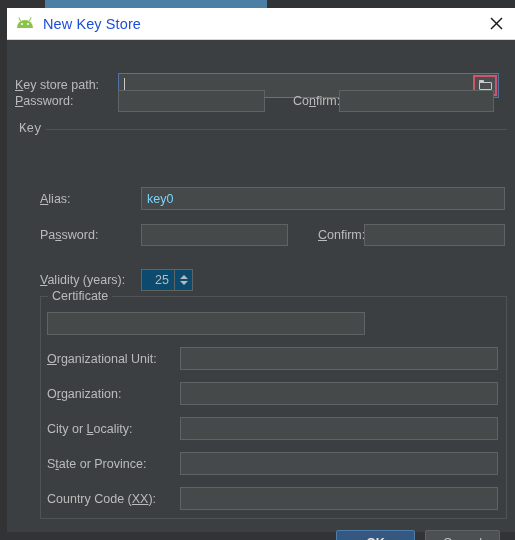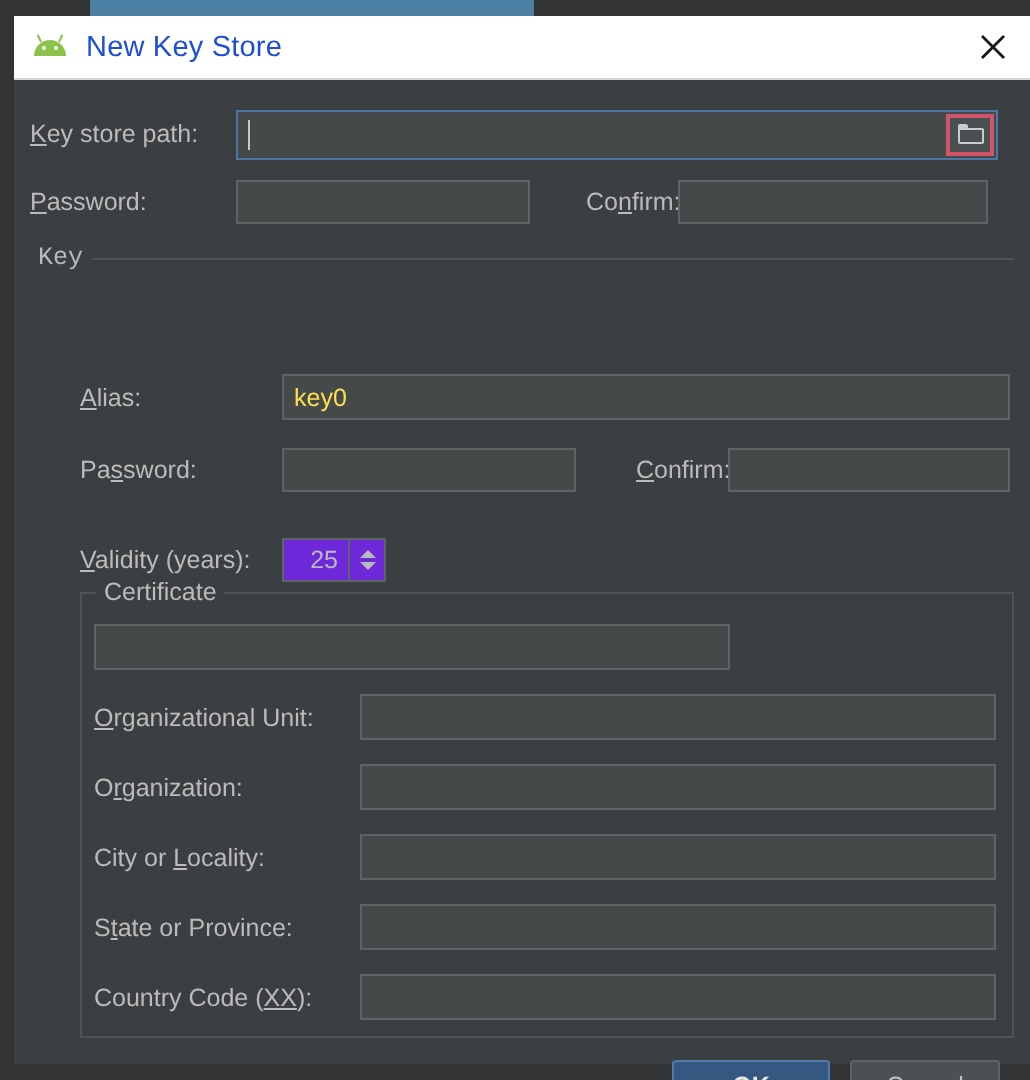--- a/index.html
+++ b/index.html
@@ -91,29 +91,29 @@
     color: #bbbbbb;
     font-size: 12.5px;
     white-space: nowrap;
   }
   .lbl u { text-decoration: underline; text-underline-offset: 1px; }
   .tf {
     box-sizing: border-box;
     background: #45494a;
     border: 1px solid #5e6364;
     height: 22px;
-    color: #fde047;
+    color: #7dd3fc;
     font-size: 12.5px;
     font-family: "Liberation Sans", sans-serif;
     padding: 0 5px;
     outline: none;
   }
   
   .row-path {
-    position: absolute; left: 8px; top: 14px; width: 492px; height: 26px;
+    position: absolute; left: 8px; top: 32px; width: 492px; height: 26px;
     display: flex; align-items: center;
   }
   .row-path .lbl { width: 103px; }
   .path-wrap {
     position: relative;
     width: 381px; height: 25px;
     box-sizing: border-box;
     border: 1px solid #4a76a8;
     background: #45494a;
     display: flex; align-items: center;
@@ -191,21 +191,21 @@
   .row-validity {
     position: absolute; left: 33px; top: 218px; width: 465px; height: 22px;
     display: flex; align-items: center; margin-top: 11px;
   }
   .row-validity .lbl { width: 101px; }
   .spinner {
     display: flex; align-items: stretch;
     height: 22px;
     box-sizing: border-box;
     border: 1px solid #5e6364;
-    background: #6d28d9;
+    background: #0c4a6e;
     width: 52px;
   }
   .spinner input {
     flex: 1; min-width: 0;
     background: transparent; border: none; outline: none;
     color: #bbbbbb; font-size: 12.5px; text-align: right;
     font-family: "Liberation Sans", sans-serif;
     padding-right: 5px;
   }
   .spin-btns {

